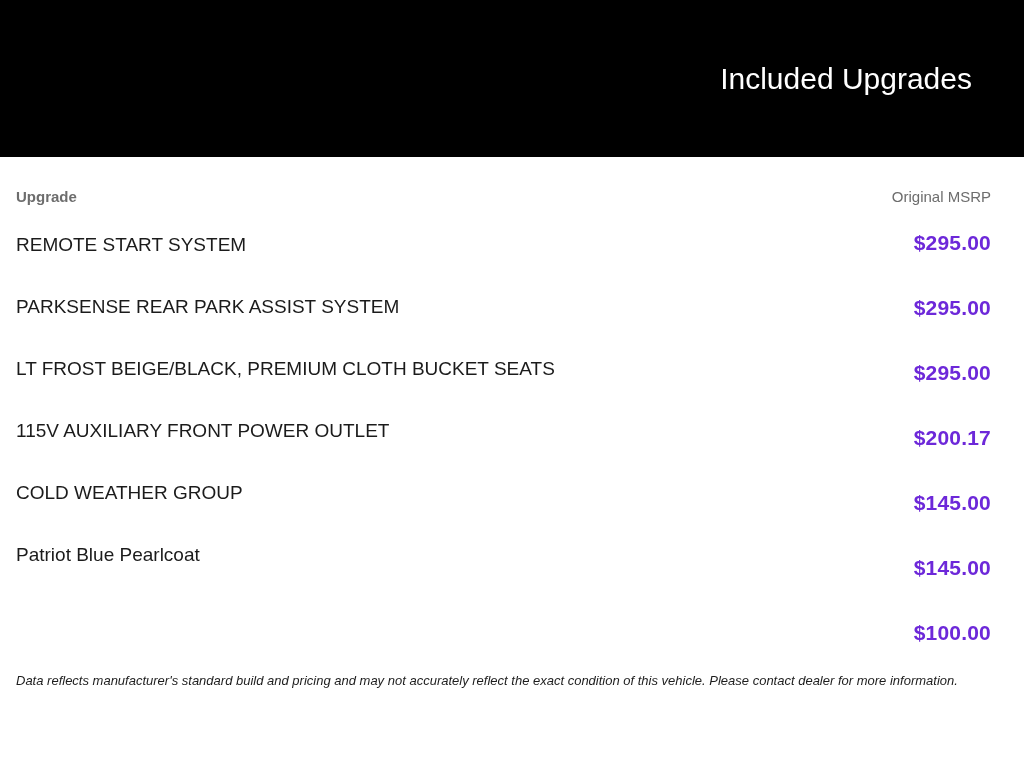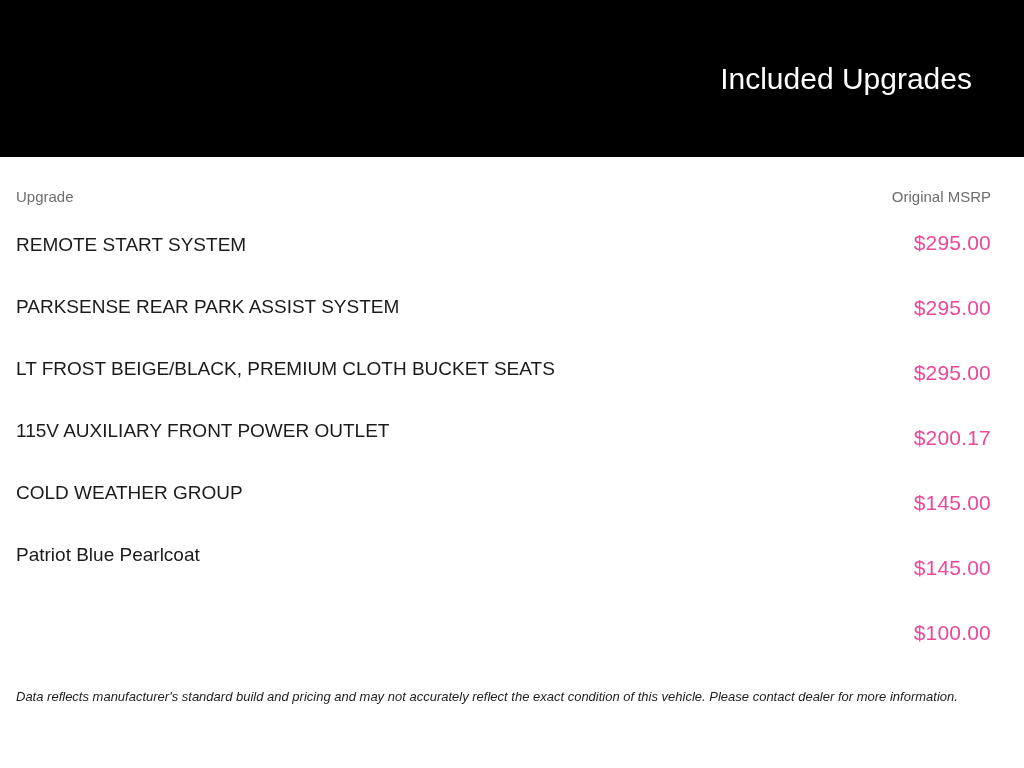--- a/index.html
+++ b/index.html
@@ -35,50 +35,50 @@
     justify-content: space-between;
     align-items: flex-start;
   }
   .col-left { width: 540px; }
   .col-header {
     font-size: 15px;
     color: #6d6d6d;
     line-height: 15px;
     white-space: nowrap;
   }
-  .col-left .col-header { margin-bottom: 29px; }
+  .col-left .col-header { margin-bottom: 29px; font-weight: bold; }
   .name {
     font-size: 19px;
     line-height: 23px;
     margin-bottom: 39px;
     color: #1b1b1b;
   }
   .name:last-child { margin-bottom: 0; }
   .col-right {
     display: flex;
     flex-direction: column;
     align-items: flex-end;
   }
   .prices { padding-top: 6px; }
   .price {
     height: 65px;
     display: flex;
     align-items: center;
     justify-content: flex-end;
     font-size: 21px;
-    font-weight: 400;
-    color: #ec4899;
+    font-weight: 700;
+    color: #6d28d9;
     letter-spacing: 0.2px;
   }
   .disclaimer {
     font-style: italic;
     font-size: 13px;
     line-height: 16px;
     color: #1d1d1d;
-    margin: 24px 0 0 0;
+    margin: 8px 0 0 0;
   }
 </style>
 </head>
 <body>
 
 <div class="page">
 
   <header class="topbar">
     <h1 class="page-title">Included Upgrades</h1>
   </header>

